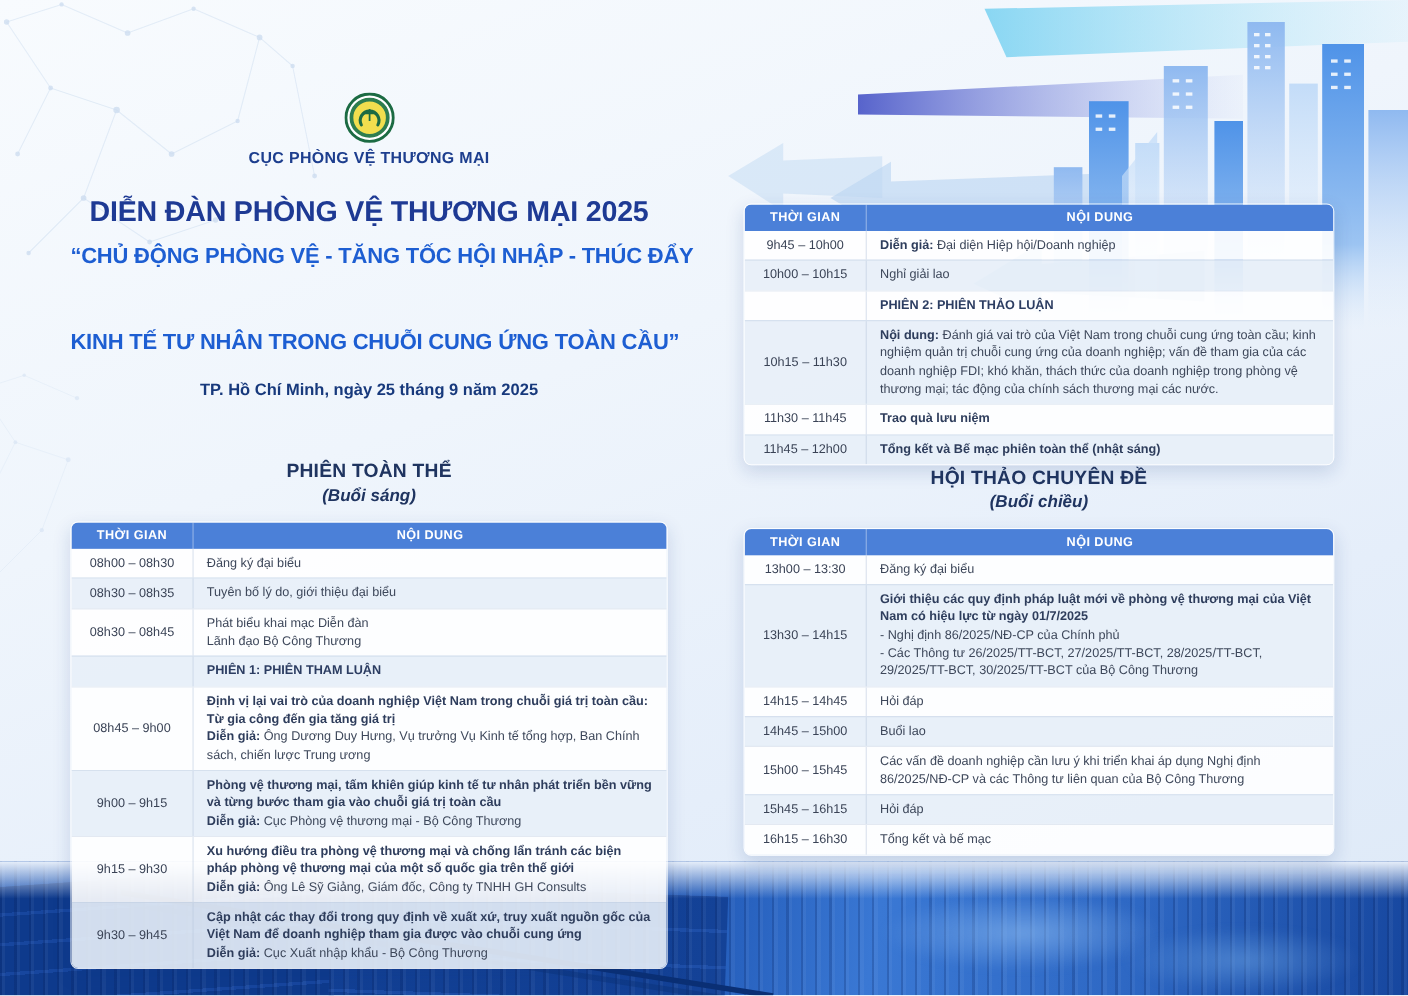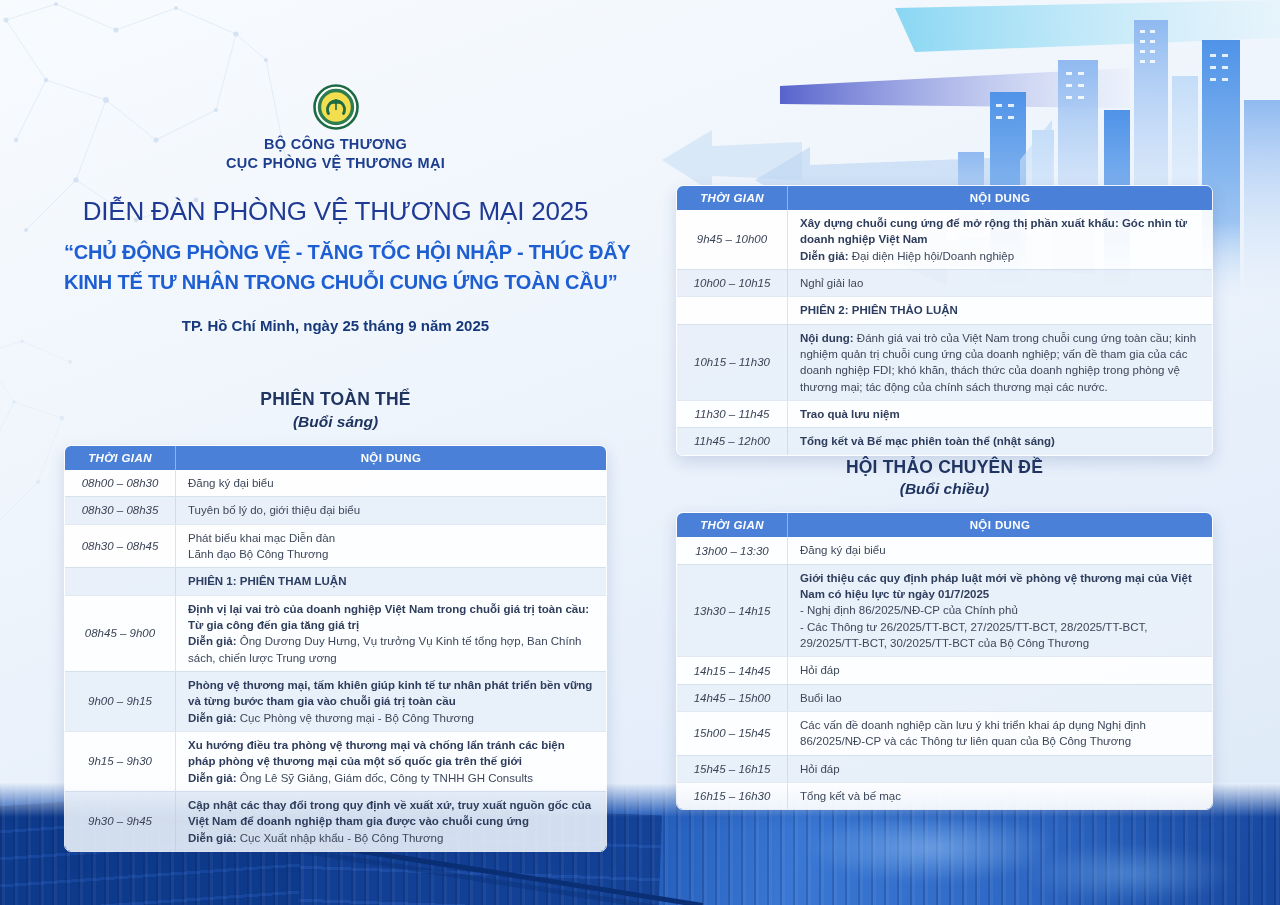--- a/index.html
+++ b/index.html
@@ -29,40 +29,40 @@
   .photo .blob2{left:1020px;top:60px;width:220px;height:60px;background:radial-gradient(ellipse,rgba(120,175,235,.45),rgba(120,175,235,0) 70%);}
   .photo .fade{position:absolute;left:0;top:0;width:100%;height:34px;
     background:linear-gradient(180deg,#e7effa 0%,rgba(231,239,250,0) 100%);}
 
   
   .left-col{position:absolute;left:64px;top:84px;width:543px;text-align:center;z-index:5;}
   .right-col{position:absolute;left:676px;top:185px;width:537px;text-align:center;z-index:5;}
 
   .logo-wrap{display:flex;justify-content:center;margin-bottom:5px;}
   .org1,.org2{font-weight:bold;color:#1d3e8e;font-size:14.5px;letter-spacing:.3px;line-height:1.3;}
-  .title{margin:22px 0 0 0;font-size:26px;font-weight:400;color:#1e3a94;letter-spacing:-.2px;
+  .title{margin:22px 0 0 0;font-size:26px;font-weight:700;color:#1e3a94;letter-spacing:-.2px;
     font-stretch:condensed;white-space:nowrap;line-height:1.25;}
   .subtitle{font-size:20px;font-weight:800;color:#1d5ed2;font-stretch:condensed;
-    letter-spacing:-.2px;white-space:nowrap;line-height:1.5;}
+    letter-spacing:-.2px;white-space:nowrap;line-height:1.5;margin-top:48px;}
   .subtitle.first{margin-top:10px;}
   .date{margin-top:20px;font-size:15px;font-weight:bold;color:#17397c;}
 
   .sec-title{font-size:17.5px;font-weight:800;color:#1f3460;letter-spacing:.2px;line-height:1.35;}
   .sec-sub{font-size:15.5px;font-weight:bold;font-style:italic;color:#1f3460;line-height:1.3;}
   .left-col .sec-title{margin-top:54px;}
   .right-col .sec-title{}
 
   
   .agenda{margin-top:13px;text-align:left;border-radius:7px;overflow:hidden;
     border:1px solid rgba(255,255,255,.85);
     box-shadow:0 6px 16px rgba(21,58,128,.16);font-size:11.5px;}
   .thead{display:flex;background:#4b80d8;color:#fff;font-weight:bold;}
   .tc{box-sizing:border-box;}
   .tc.time{width:111px;flex:0 0 111px;display:flex;align-items:center;justify-content:center;
-    text-align:left;padding:5px 4px;font-style:italic;}
+    text-align:left;padding:5px 4px;}
   .tc.content{flex:1;padding:5px 11px 5px 12px;}
   .thead .tc.time{border-right:1px solid rgba(255,255,255,.4);padding:6px 4px;letter-spacing:.4px;font-size:11.5px;}
   .thead .tc.content{display:flex;align-items:center;justify-content:center;text-align:center;
     padding:6px 4px;letter-spacing:.4px;font-size:11.5px;}
   .trow{display:flex;background:rgba(255,255,255,.9);}
   .trow.alt{background:rgba(232,239,248,.9);}
   .trow + .trow{border-top:1px solid rgba(183,199,222,.38);}
   .trow .tc.time{color:#3a4356;border-right:1px solid rgba(183,199,222,.5);}
   .trow .tc.content{color:#3d475a;line-height:1.42;}
   .line.b,.line b{font-weight:bold;color:#2e3d5c;}
@@ -216,21 +216,20 @@
   <div class="left-col">
     <div class="logo-wrap">
       <svg width="46" height="46" viewBox="0 0 46 46">
         <circle cx="23" cy="23" r="21.5" fill="#ffffff" stroke="#1c6b43" stroke-width="2.6"></circle>
         <circle cx="23" cy="23" r="16.5" fill="#f2de4e" stroke="#2e7d4f" stroke-width="3.4"></circle>
         <path d="M15.5 29.5 A 8.5 8.5 0 1 1 30.5 29.5" stroke="#1c6b43" stroke-width="2.8" fill="none" stroke-linecap="round"></path>
         <line x1="23" y1="15" x2="23" y2="26" stroke="#1c6b43" stroke-width="1.6"></line>
         <line x1="17.5" y1="19" x2="28.5" y2="19" stroke="#1c6b43" stroke-width="1.6"></line>
       </svg>
     </div>
-    <div class="org1">BỘ CÔNG THƯƠNG</div>
     <div class="org2">CỤC PHÒNG VỆ THƯƠNG MẠI</div>
     <h1 class="title">DIỄN ĐÀN PHÒNG VỆ THƯƠNG MẠI 2025</h1>
     <div class="subtitle first">“CHỦ ĐỘNG PHÒNG VỆ - TĂNG TỐC HỘI NHẬP - THÚC ĐẨY</div>
     <div class="subtitle">KINH TẾ TƯ NHÂN TRONG CHUỖI CUNG ỨNG TOÀN CẦU”</div>
     <div class="date">TP. Hồ Chí Minh, ngày 25 tháng 9 năm 2025</div>
     <div class="sec-title">PHIÊN TOÀN THỂ</div>
     <div class="sec-sub">(Buổi sáng)</div>
     <div class="agenda">
         <div class="thead">
           <div class="tc time">THỜI GIAN</div>
@@ -294,21 +293,20 @@
 
   <div class="right-col">
     <div class="agenda" style="margin-top:0">
         <div class="thead">
           <div class="tc time">THỜI GIAN</div>
           <div class="tc content">NỘI DUNG</div>
         </div>
         <div class="trow">
           <div class="tc time">9h45 – 10h00</div>
           <div class="tc content">
-            <div class="line b">Xây dựng chuỗi cung ứng để mở rộng thị phần xuất khẩu: Góc nhìn từ doanh nghiệp Việt Nam</div>
             <div class="line"><b>Diễn giả:</b> Đại diện Hiệp hội/Doanh nghiệp</div>
           </div>
         </div>
         <div class="trow alt">
           <div class="tc time">10h00 – 10h15</div>
           <div class="tc content">
             <div class="line">Nghỉ giải lao</div>
           </div>
         </div>
         <div class="trow section">

